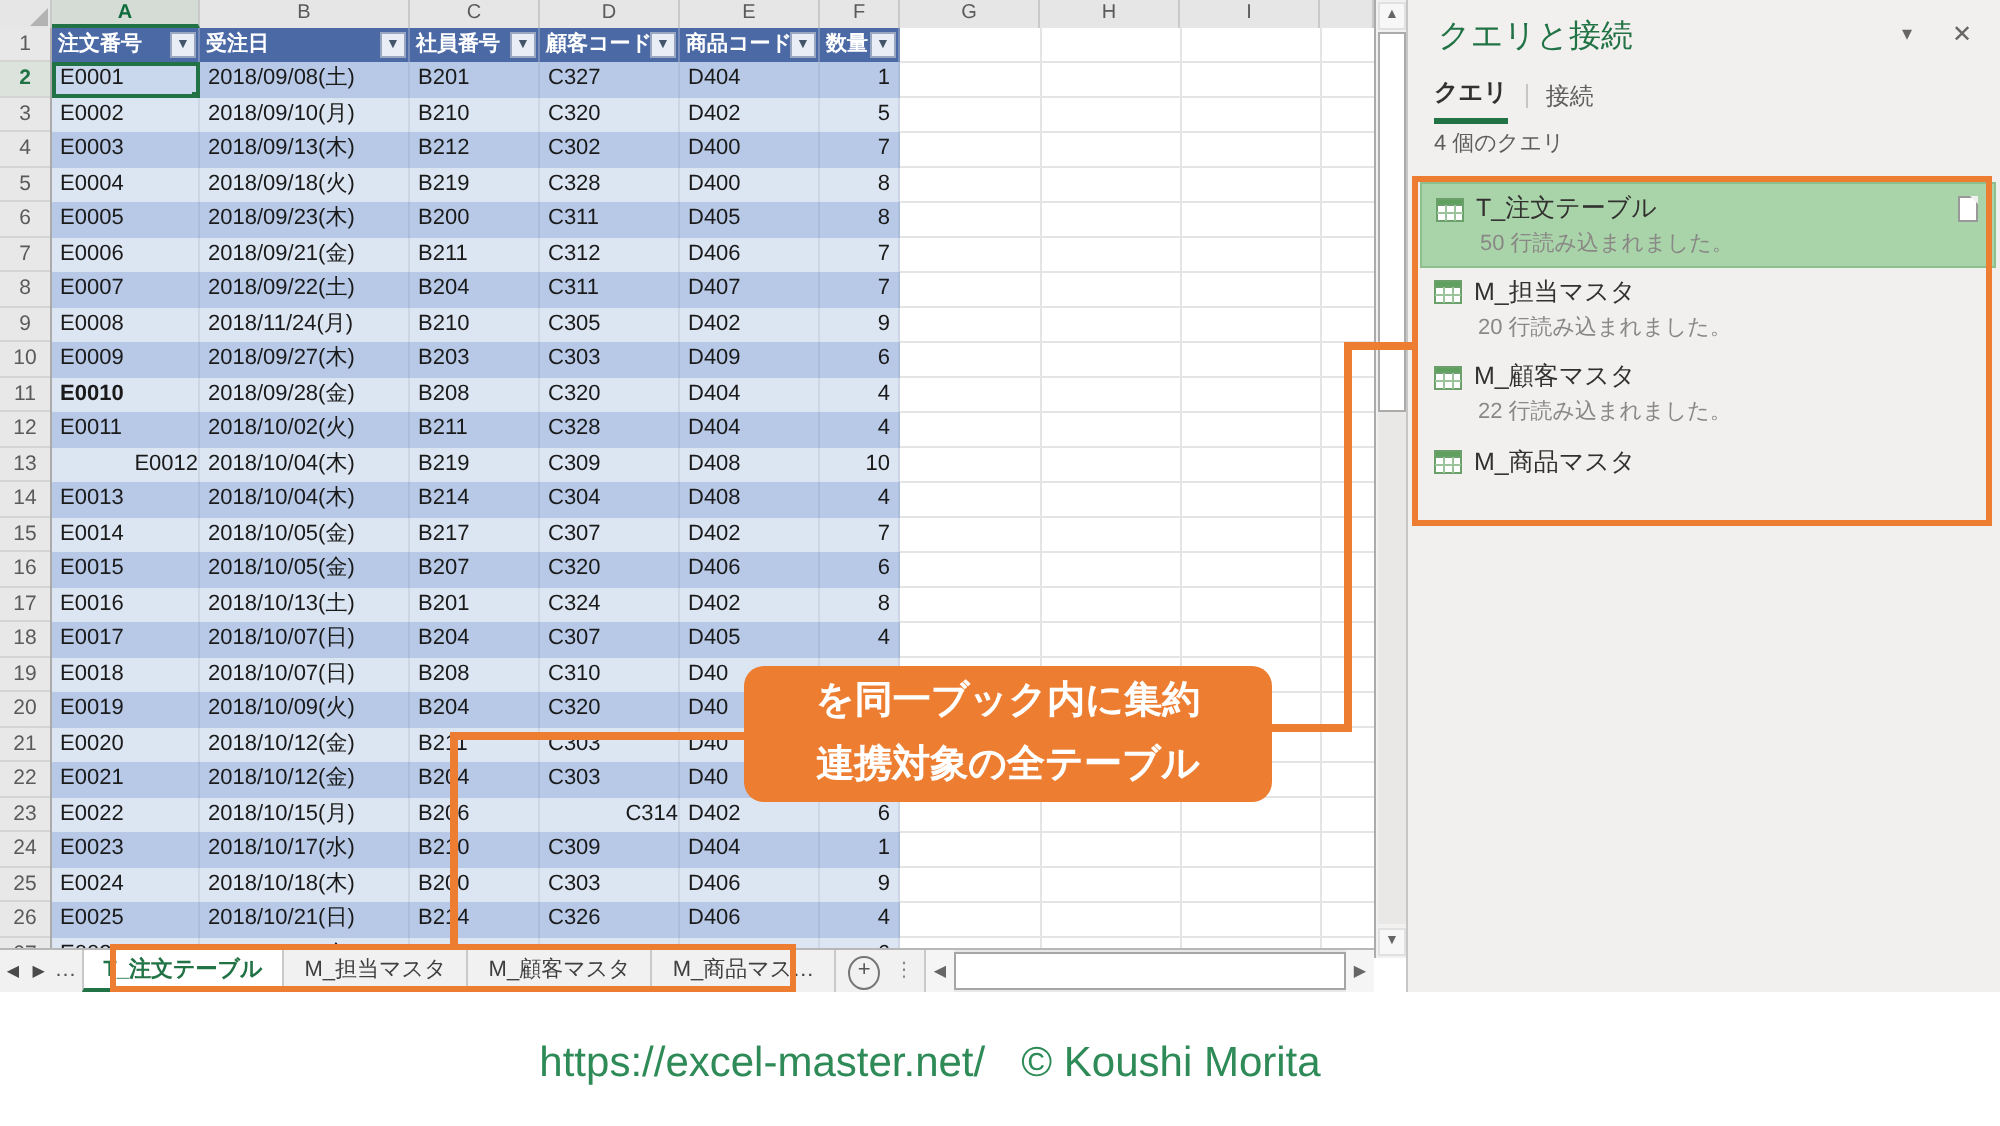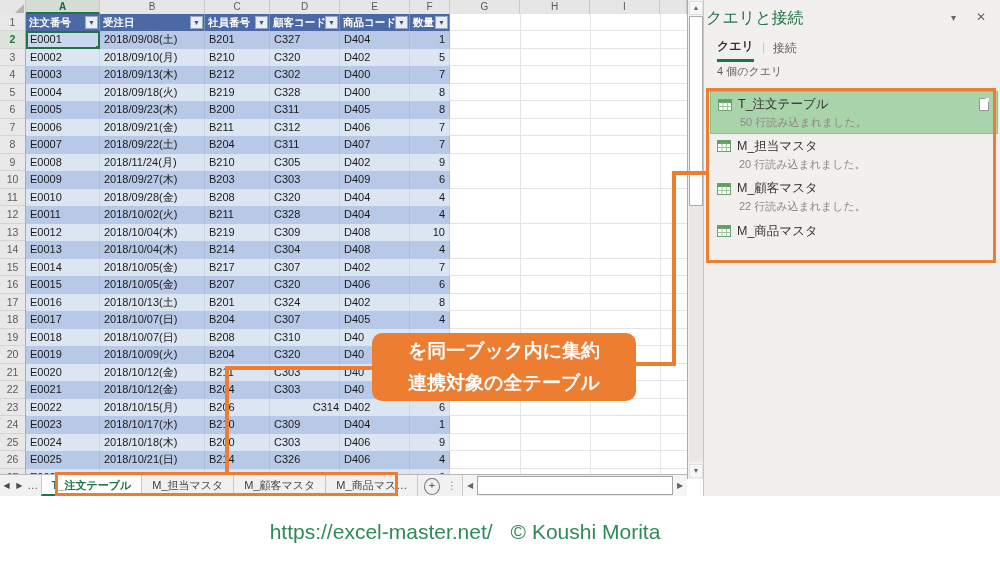--- a/index.html
+++ b/index.html
@@ -47,21 +47,21 @@
   .sheet-tab.active{background:#FFFFFF;color:#217346;font-weight:bold;border-left:1px solid #C9C9C9;border-bottom:2px solid #217346;box-sizing:border-box;}
   .add-sheet{width:15px;height:15px;margin:3px 4px 0 6px;border:1px solid #767676;border-radius:50%;color:#555;font-size:11px;line-height:13px;text-align:center;}
   .tab-dots{line-height:21px;color:#888;margin:0 3px;font-size:10px;}
   .h-scroll{flex:1;display:flex;align-items:stretch;margin-left:2px;background:#E9E9E9;border-left:1px solid #C9C9C9;}
   .h-btn{width:14px;text-align:center;line-height:21px;color:#666;font-size:8px;background:#F5F5F5;}
   .h-thumb{width:196px;background:#FFFFFF;border:1px solid #A6A6A6;box-sizing:border-box;margin:1px 0;}
   .h-track{flex:1;}
 
   
   .panel{position:absolute;left:703px;top:0;width:297px;height:496px;background:#F1F0EE;border-left:1px solid #C8C6C4;box-sizing:border-box;}
-  .panel-title{position:absolute;left:2px;top:8px;font-size:16px;color:#217346;}
+  .panel-title{position:absolute;left:15px;top:8px;font-size:16px;color:#217346;}
   .panel-menu{position:absolute;right:44px;top:12px;color:#666;font-size:10px;}
   .panel-close{position:absolute;right:14px;top:10px;color:#666;font-size:12px;}
   .panel-tabs{position:absolute;left:13px;top:38px;display:flex;align-items:center;font-size:12px;}
   .ptab-queries{color:#323130;font-weight:bold;padding-bottom:4px;border-bottom:3px solid #217346;}
   .ptab-sep{width:1px;height:12px;background:#C8C6C4;margin:0 9px 4px 9px;}
   .ptab-connections{color:#605E5C;padding-bottom:4px;}
   .panel-count{position:absolute;left:13px;top:64px;font-size:11px;color:#605E5C;}
   .query-list{position:absolute;left:6px;top:91px;width:288px;}
   .query-item{height:42.5px;padding:3px 6px 0 7px;box-sizing:border-box;}
   .query-item.selected{background:#A9D4A9;border:1px solid #8CBF8C;position:relative;}
@@ -213,37 +213,37 @@
           </div>
           <div class="t-row dark">
             <div class="t-cell" style="width: 74px;">E0009</div>
             <div class="t-cell" style="width: 105px;">2018/09/27(木)</div>
             <div class="t-cell" style="width: 65px;">B203</div>
             <div class="t-cell" style="width: 70px;">C303</div>
             <div class="t-cell" style="width: 70px;">D409</div>
             <div class="t-cell num" style="width: 40px;">6</div>
           </div>
           <div class="t-row light">
-            <div class="t-cell" style="width: 74px;">E0010</div>
+            <div class="t-cell" style="width: 74px; font-weight: bold;">E0010</div>
             <div class="t-cell" style="width: 105px;">2018/09/28(金)</div>
             <div class="t-cell" style="width: 65px;">B208</div>
             <div class="t-cell" style="width: 70px;">C320</div>
             <div class="t-cell" style="width: 70px;">D404</div>
             <div class="t-cell num" style="width: 40px;">4</div>
           </div>
           <div class="t-row dark">
             <div class="t-cell" style="width: 74px;">E0011</div>
             <div class="t-cell" style="width: 105px;">2018/10/02(火)</div>
             <div class="t-cell" style="width: 65px;">B211</div>
             <div class="t-cell" style="width: 70px;">C328</div>
             <div class="t-cell" style="width: 70px;">D404</div>
             <div class="t-cell num" style="width: 40px;">4</div>
           </div>
           <div class="t-row light">
-            <div class="t-cell" style="width: 74px;">E0012</div>
+            <div class="t-cell" style="width: 74px; text-align: right;">E0012</div>
             <div class="t-cell" style="width: 105px;">2018/10/04(木)</div>
             <div class="t-cell" style="width: 65px;">B219</div>
             <div class="t-cell" style="width: 70px;">C309</div>
             <div class="t-cell" style="width: 70px;">D408</div>
             <div class="t-cell num" style="width: 40px;">10</div>
           </div>
           <div class="t-row dark">
             <div class="t-cell" style="width: 74px;">E0013</div>
             <div class="t-cell" style="width: 105px;">2018/10/04(木)</div>
             <div class="t-cell" style="width: 65px;">B214</div>

